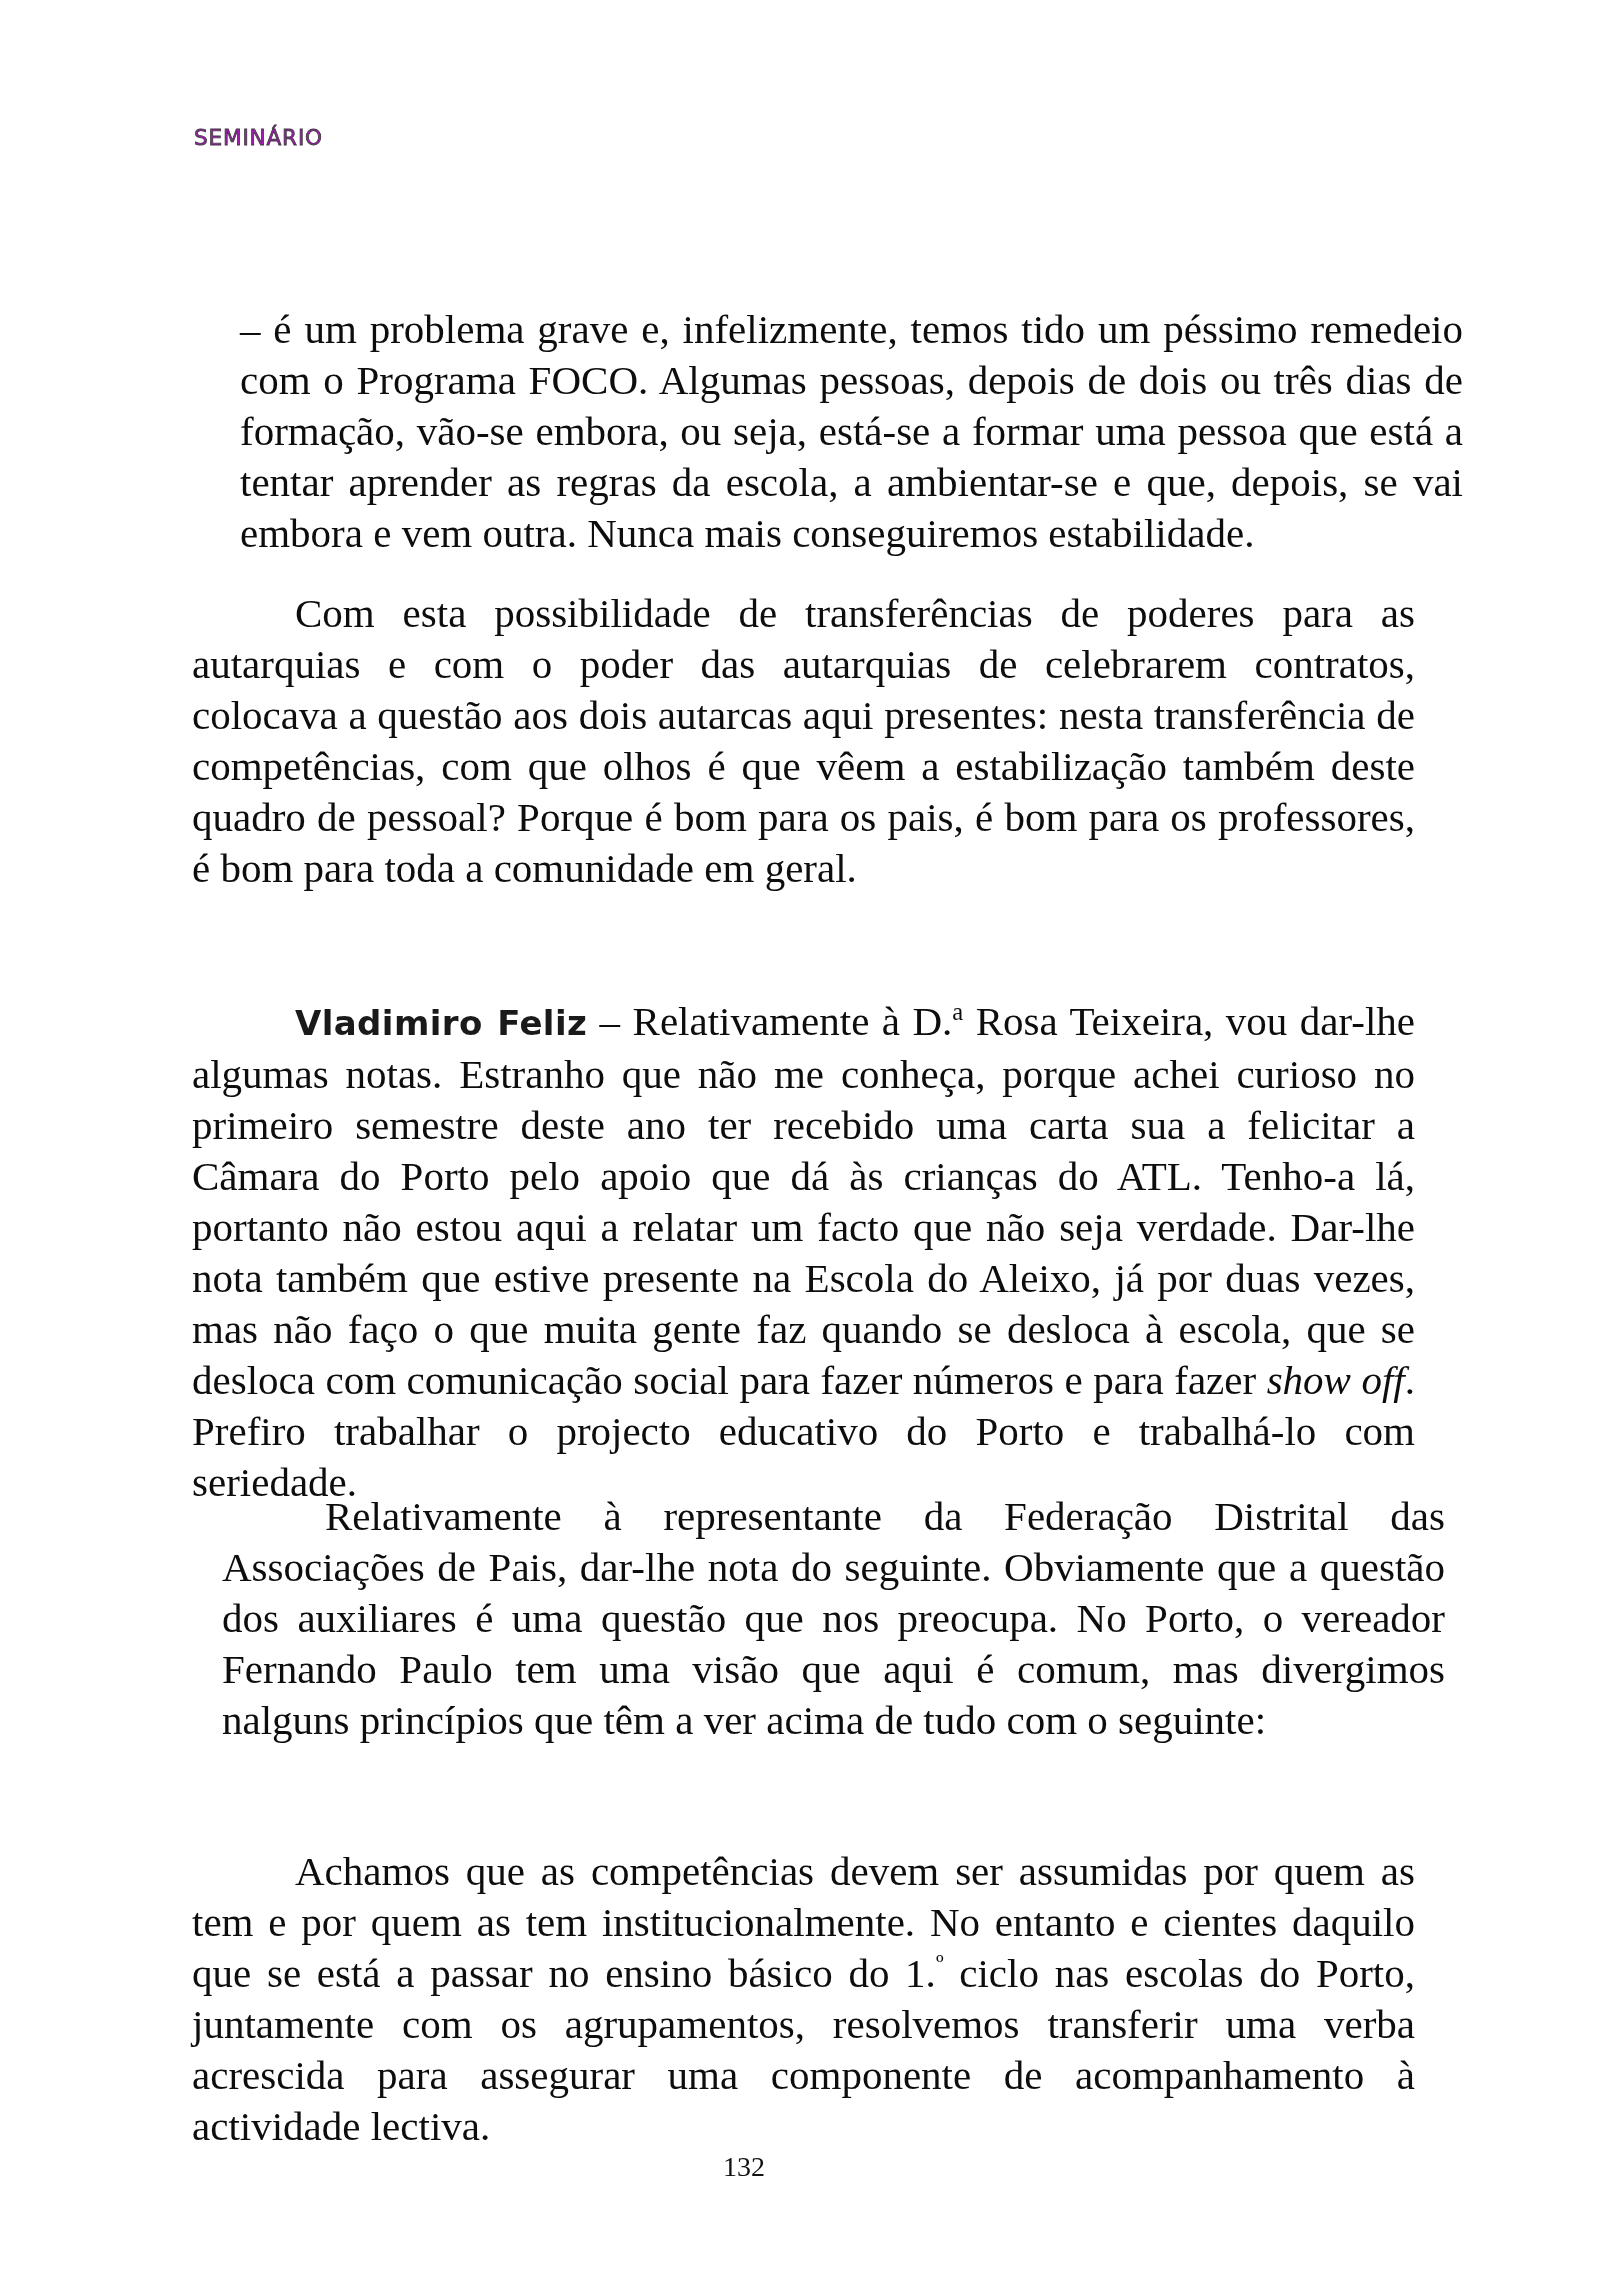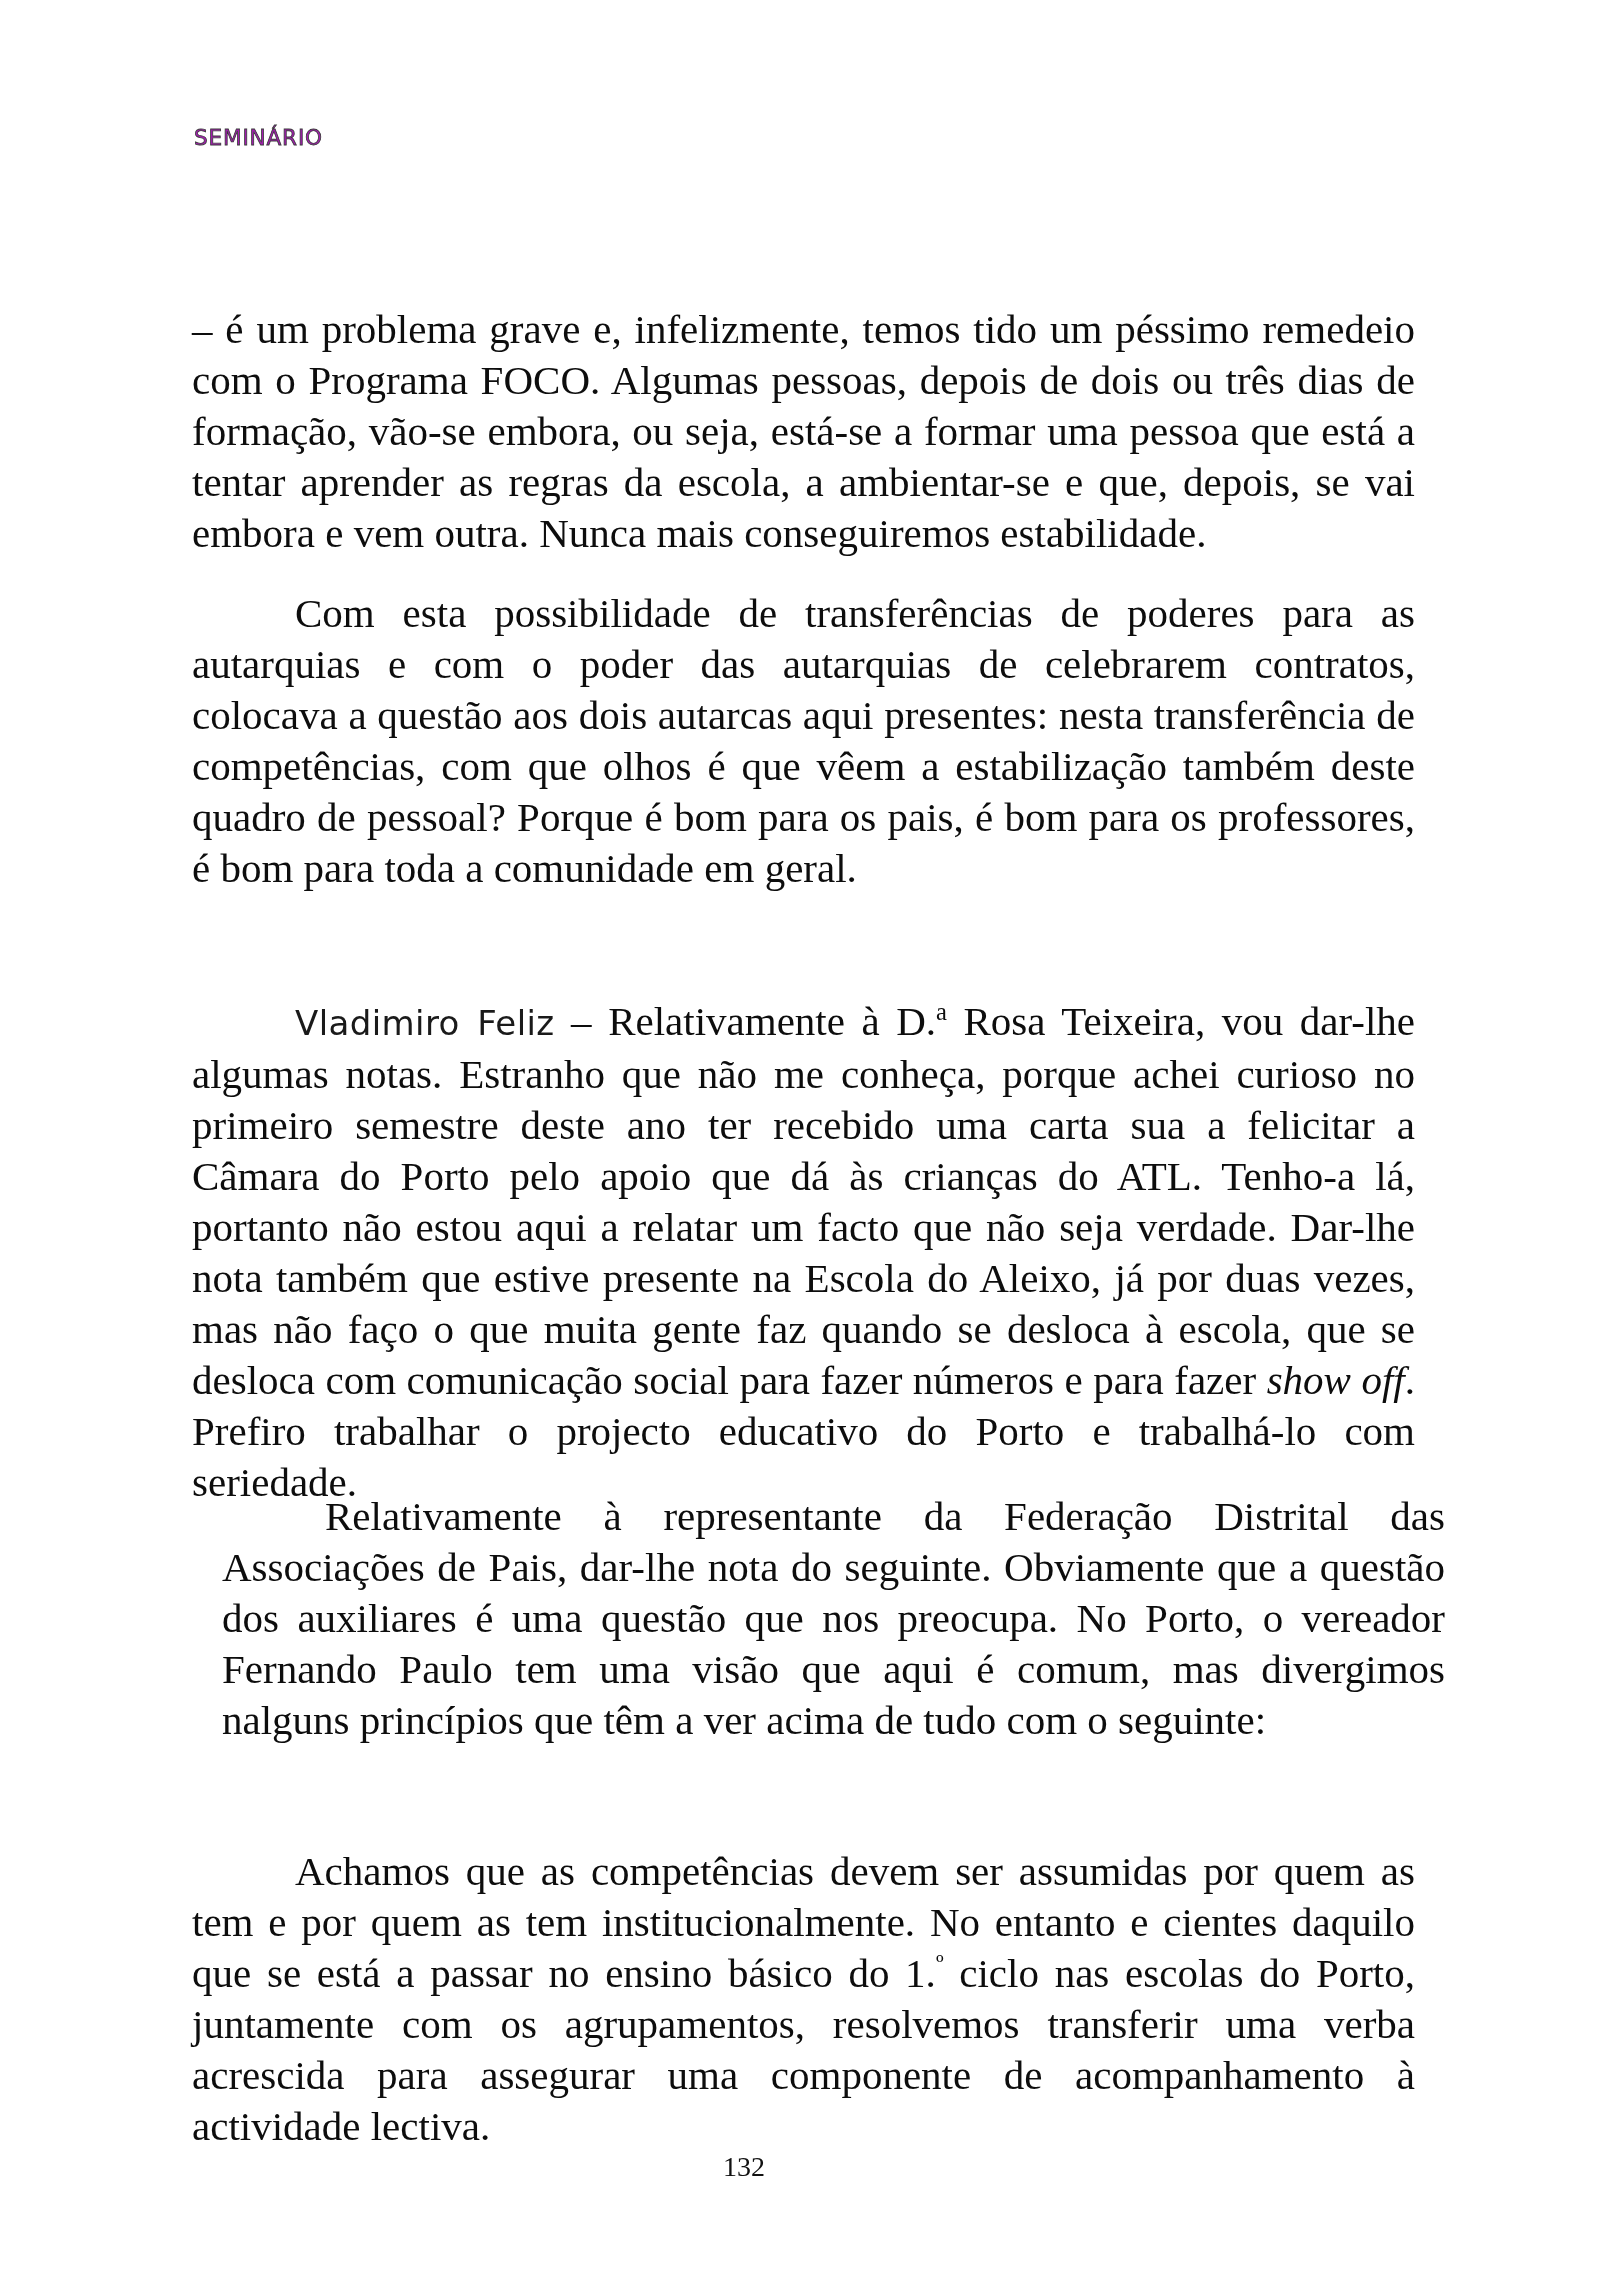--- a/index.html
+++ b/index.html
@@ -38,33 +38,33 @@
     text-align: justify;
     text-align-last: left;
     word-spacing: 0px;
   }
   .para.indent {
     text-indent: 103px;
   }
   .speaker {
     font-family: "DejaVu Sans", sans-serif;
     font-size: 34px;
-    font-weight: normal;
+    font-weight: bold;
     letter-spacing: 0.4px;
     color: #1a1a1a;
   }
   .foreign {
     font-style: italic;
   }
   .ord {
     font-size: 0.6em;
     vertical-align: 0.6em;
     line-height: 0;
   }
-  .p1 { top: 304px; }
+  .p1 { top: 304px; margin-left: 48px; }
   .p2 { top: 588px; }
   .p3 { top: 996px; }
   .p4 { top: 1491px; margin-left: 30px; }
   .p5 { top: 1846px; font-family: Liberation Serif, serif; }
   .page-number {
     position: absolute;
     left: 0;
     width: 1488px;
     top: 2150px;
     text-align: center;

